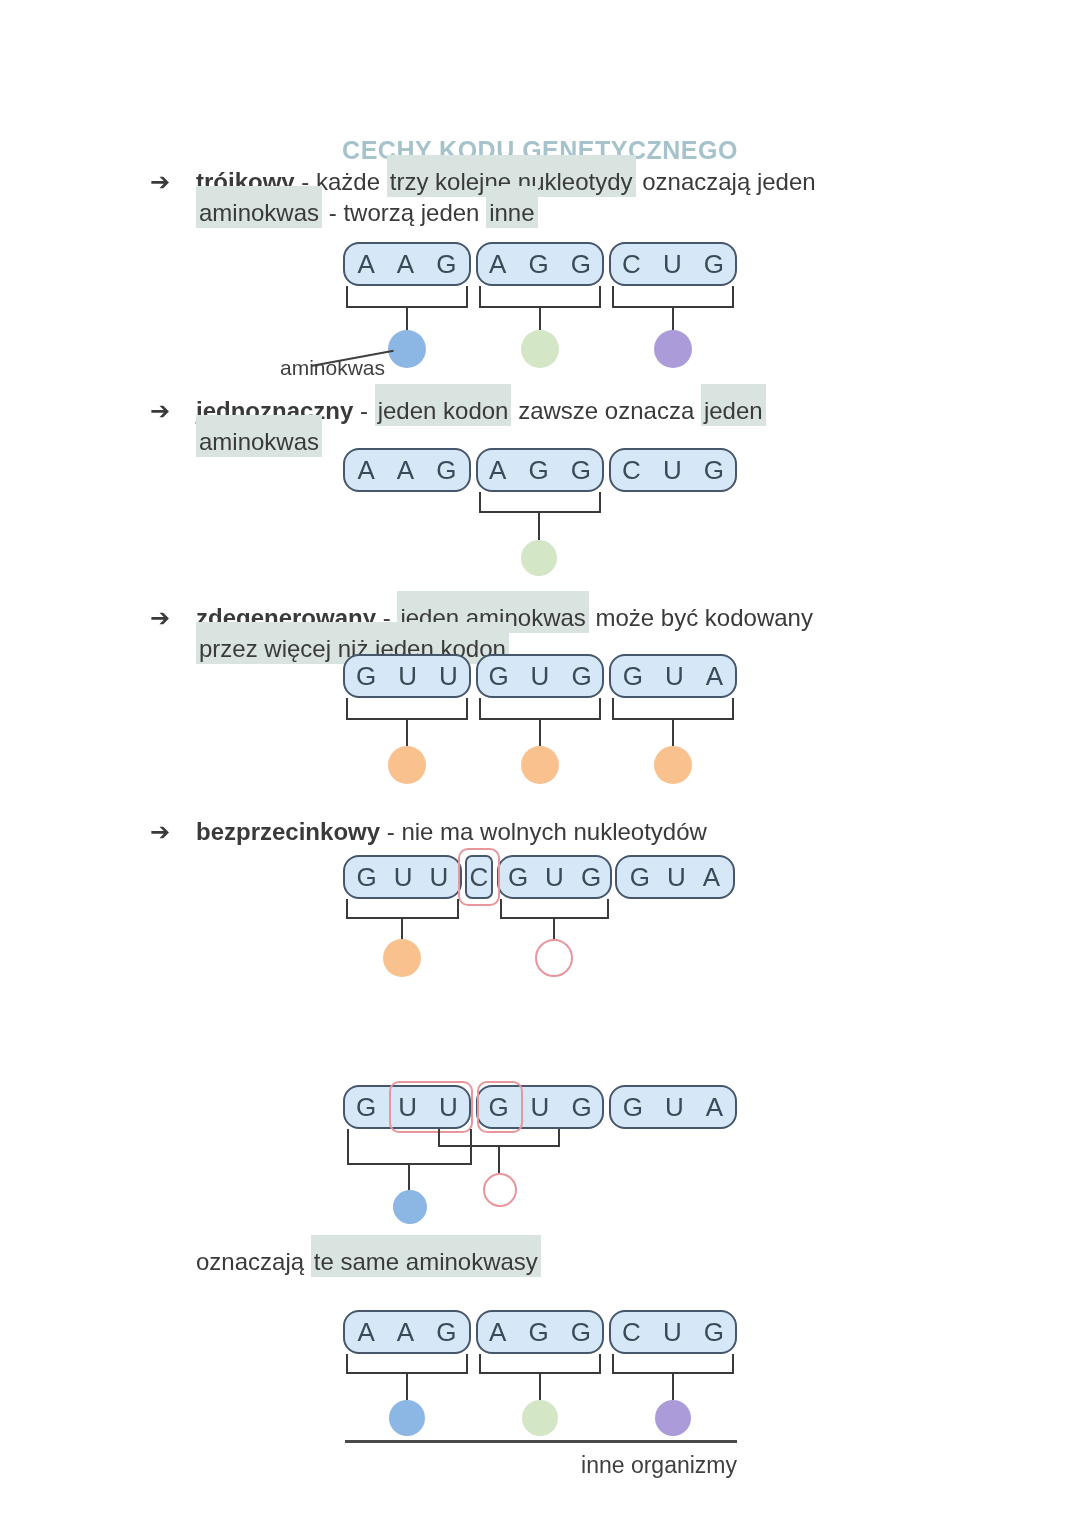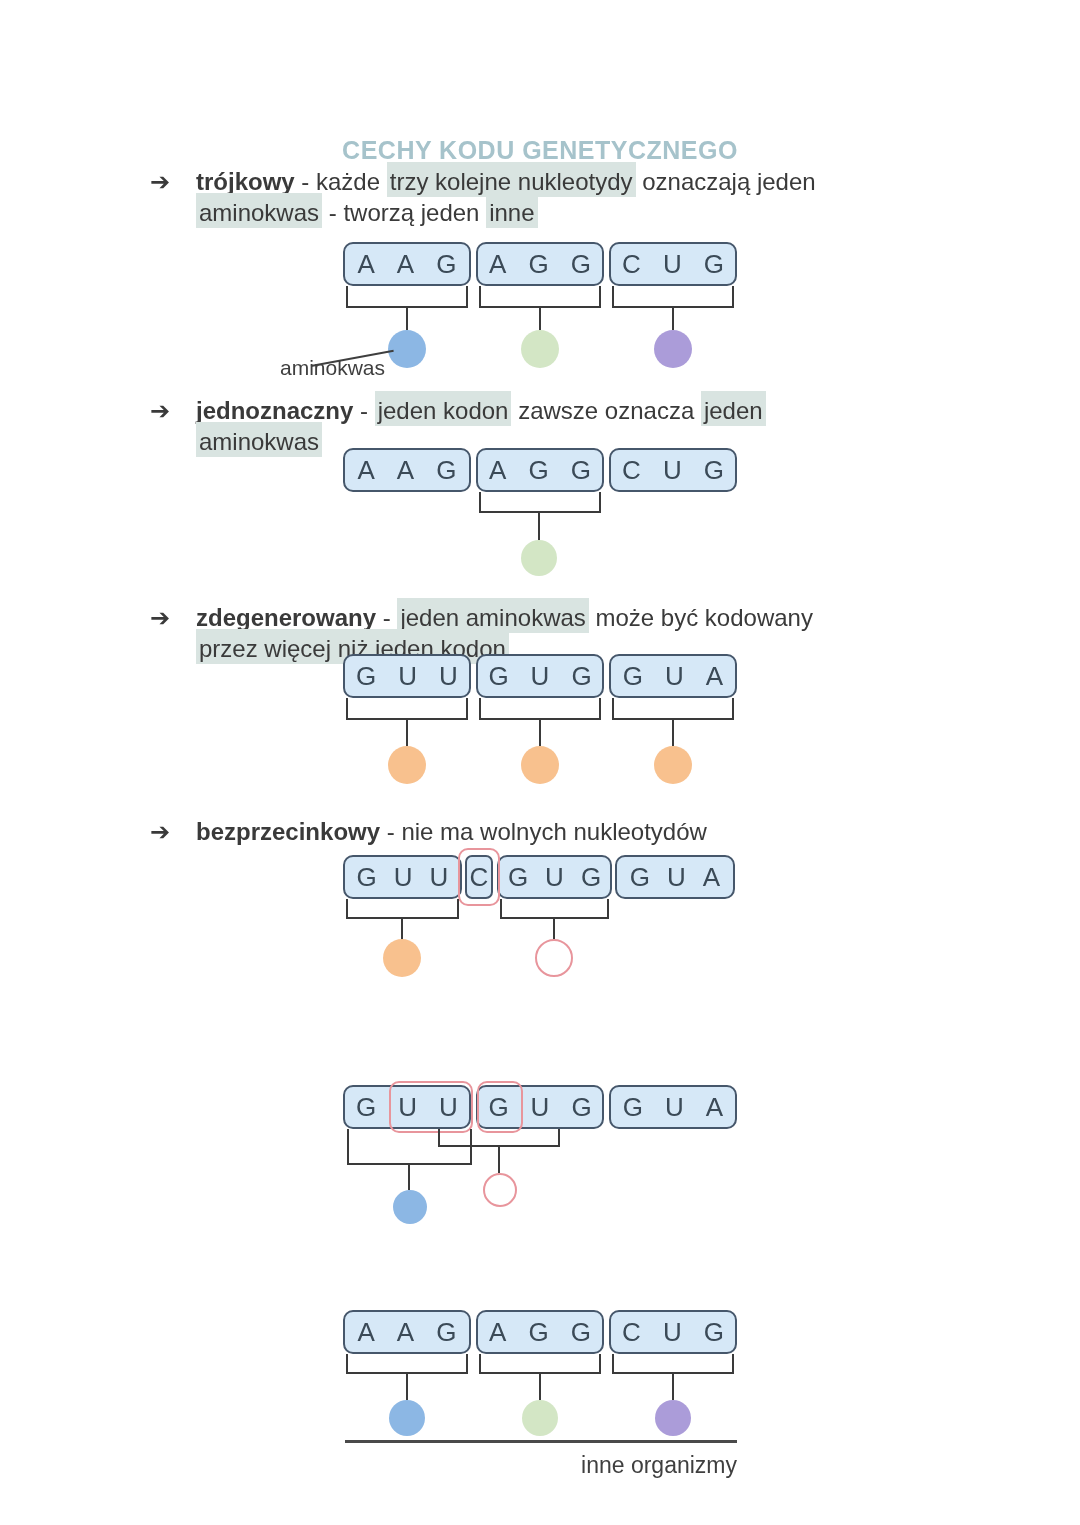--- a/index.html
+++ b/index.html
@@ -10,25 +10,25 @@
   }
   .title {
     position:absolute; top:136px; left:0; width:1080px; text-align:center;
     font-size:25px; font-weight:bold; letter-spacing:0.5px; color:#a6c3cb;
   }
   .bullet { position:absolute; left:150px; width:850px; font-size:24px; line-height:31px; }
   .l1 { white-space:nowrap; }
   .l2 { padding-left:46px; white-space:nowrap; }
   .arrow { display:inline-block; width:46px; font-weight:bold; }
   .b { font-weight:bold;text-align:center; }
-  .hl { background:#d9e4e1; padding:6px 3px 2px 3px; }
+  .hl { background:#d9e4e1; padding:13px 3px 2px 3px; }
 
   .codon-box {
     position:absolute; width:128px; height:44px; box-sizing:border-box;
-    background:#d6e8f7; border:2px solid #46576b; border-radius:10px;
+    background:#d6e8f7; border:2px solid #46576b; border-radius:16px;
     display:flex; align-items:center; justify-content:center;
     font-size:26px; color:#3b4a57; font-weight:500;
   }
   .letters { letter-spacing:22px; margin-right:-22px; }
   .letters-t { letter-spacing:17px; margin-right:-17px; }
   .letters-s { letter-spacing:0; margin-right:0; }
   .bracket { position:absolute; box-sizing:border-box; border:2px solid #3a3a3a; border-top:none; }
   .tick { position:absolute; width:2px; background:#3a3a3a; }
   .circle { position:absolute; border-radius:50%; }
   .circle.outline { background:#ffffff; border:2.5px solid #e8959c; box-sizing:border-box; }
@@ -160,20 +160,21 @@
     <div class="redbox" style="left:477px; top:1081px; width:46px; height:52px"></div>
     <div class="bracket" style="left:347px; top:1129px; width:125px; height:36px"></div>
     <div class="bracket" style="left:438px; top:1129px; width:122px; height:18px"></div>
     <div class="tick" style="left:498px; top:1147px; height:26px"></div>
     <div class="tick" style="left:408px; top:1165px; height:25px"></div>
     <div class="circle outline" style="left:483px; top:1173px; width:34px; height:34px"></div>
     <div class="circle" style="left: 393px; top: 1190px; width: 34px; height: 34px; background-color: rgb(140, 183, 228);"></div>
   </div>
 
   <div class="bullet" style="top:1246px">
+    <div class="l2"><span>oznaczają </span><span class="hl">te same aminokwasy</span></div>
   </div>
 
   <div>
     <div class="codon-box" style="left:343px; top:1310px">
         <span class="letters">AAG</span>
       </div>
     <div class="codon-box" style="left:476px; top:1310px">
         <span class="letters">AGG</span>
       </div>
     <div class="codon-box" style="left:609px; top:1310px">

